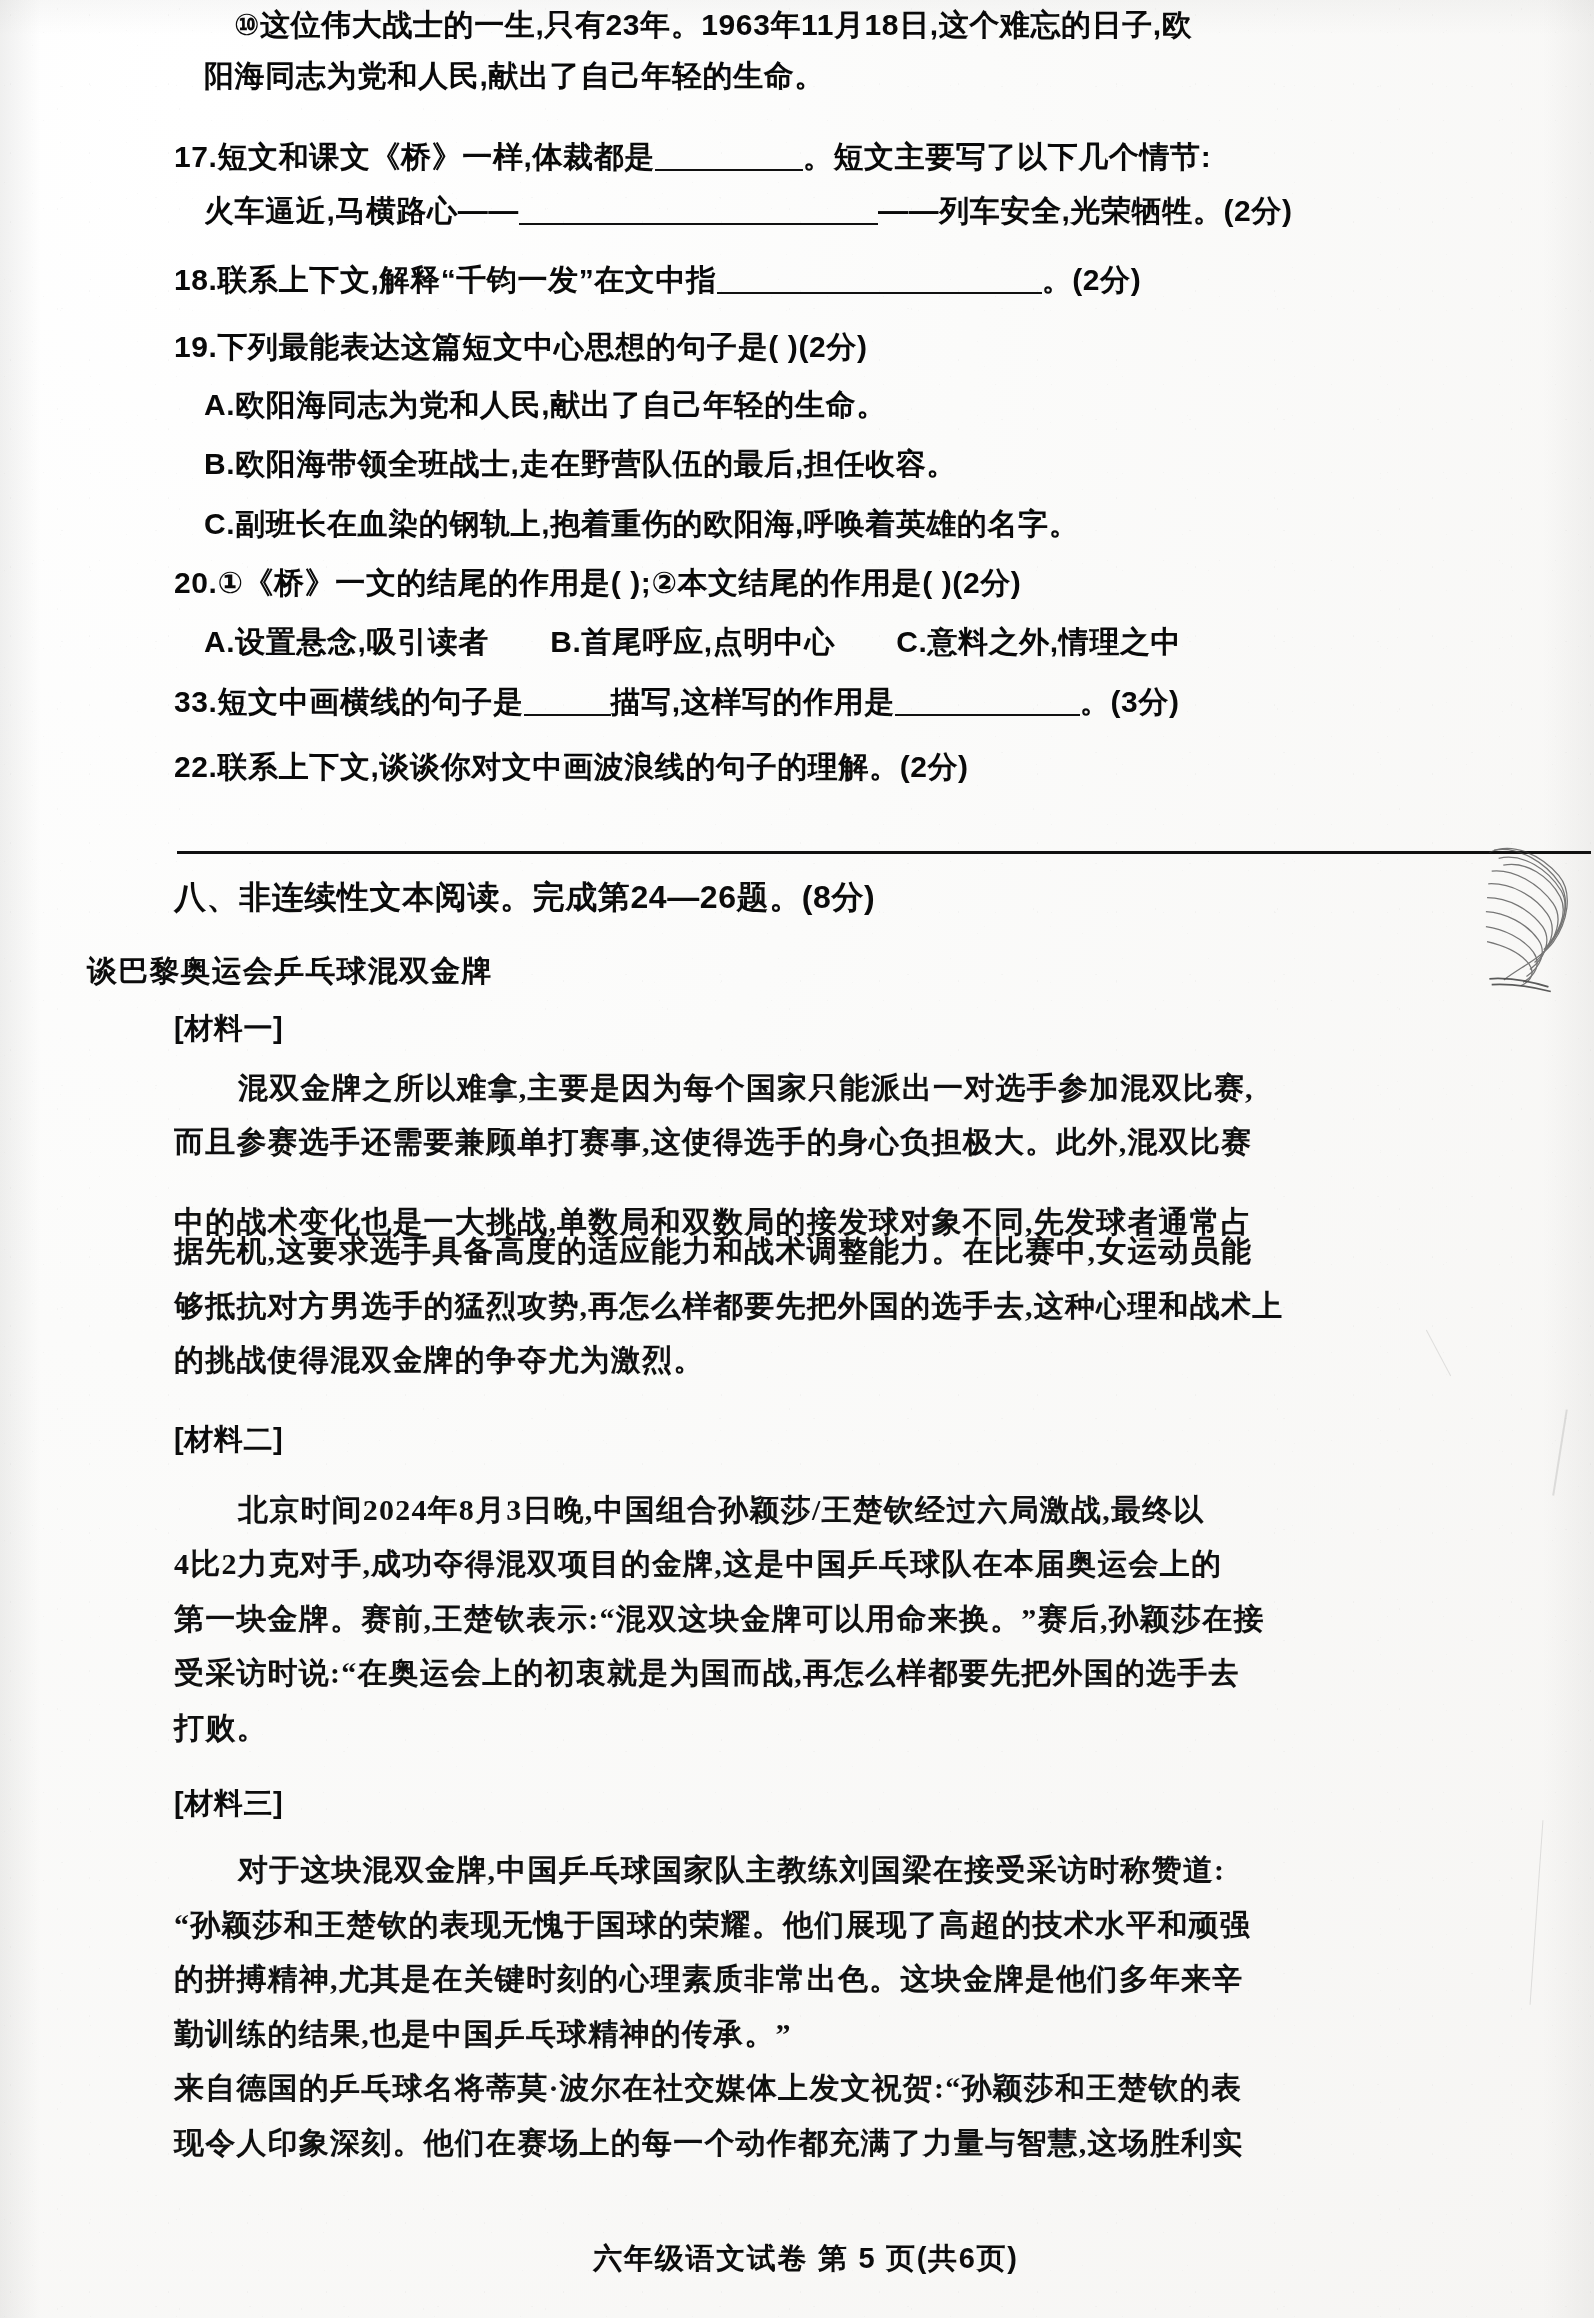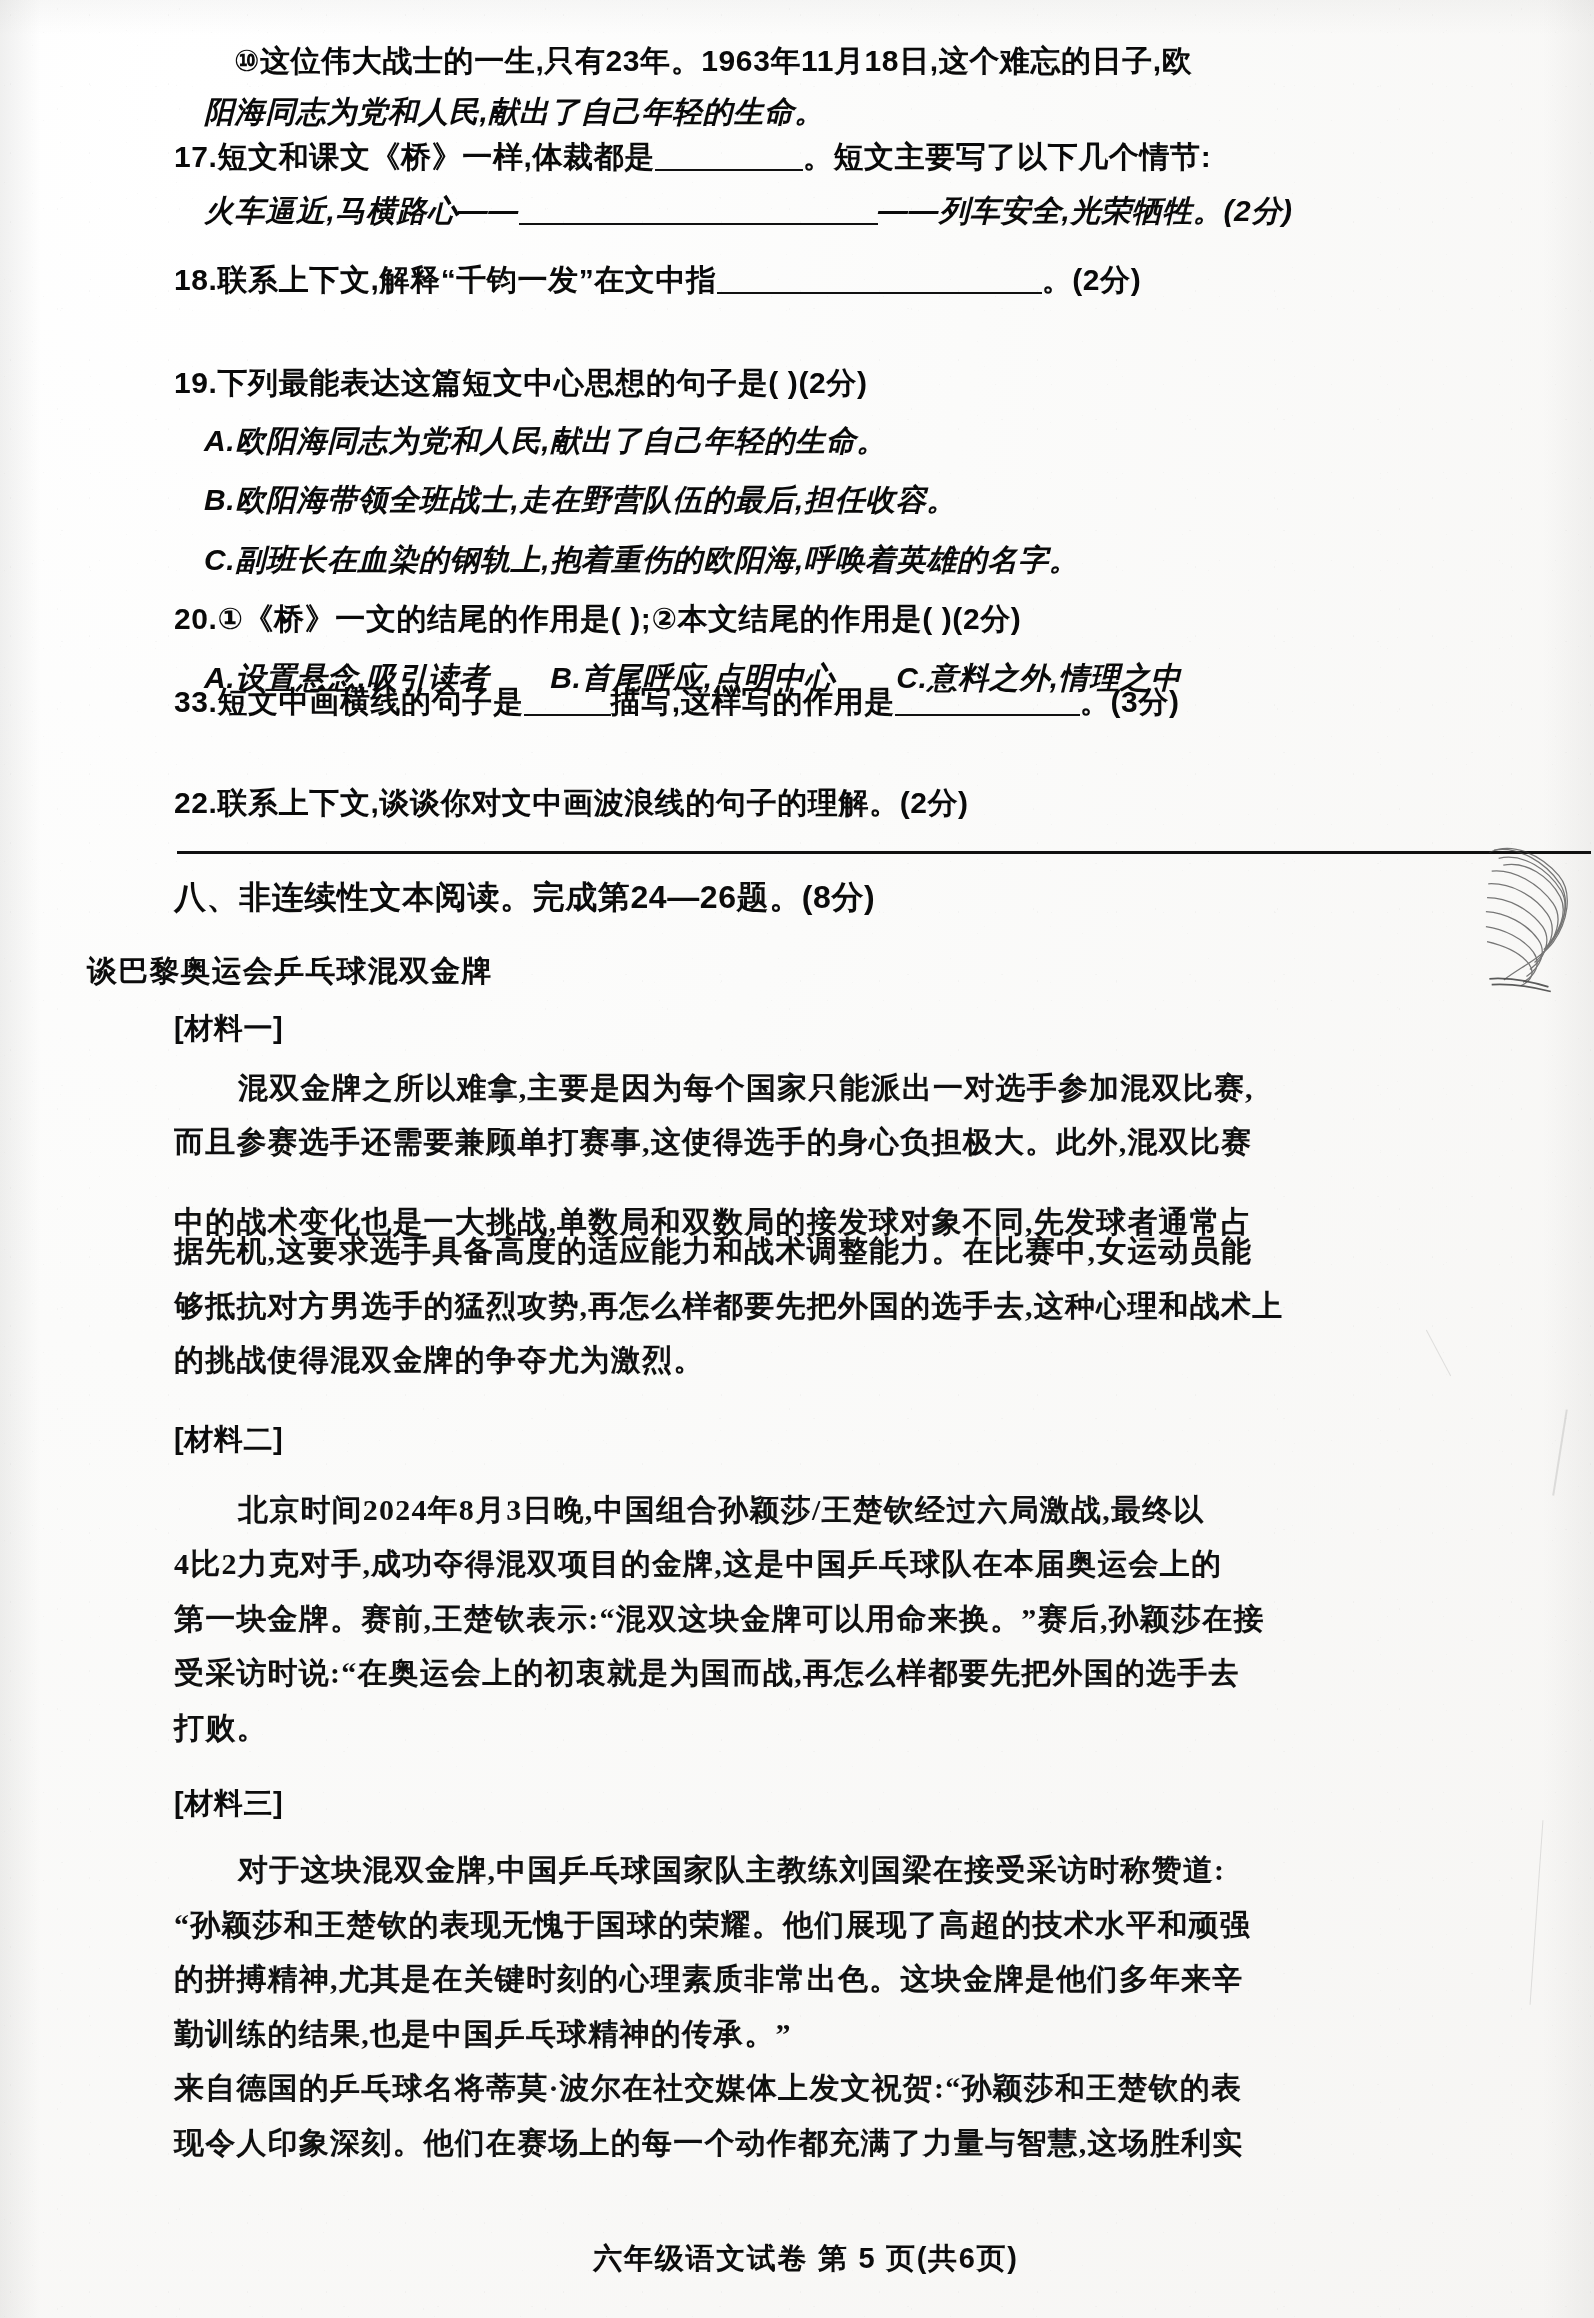--- a/index.html
+++ b/index.html
@@ -60,24 +60,23 @@
 
   
   .q-line {
     font-family: "Liberation Sans", "DejaVu Sans", sans-serif;
     font-size: 30px;
     font-weight: 700;
     letter-spacing: 0.6px;
     line-height: 1.00;
     white-space: nowrap;
     color: #0a0a0a;
-    margin-top: 36px;
   }
   .indent2 { padding-left: 60px; }
-  .indent1 { padding-left: 30px; font-style: italic; }
+  .indent1 { padding-left: 30px; }
 
   .blank {
     display: inline-block;
     border-bottom: 2.3px solid #111;
     vertical-align: -3.5px;
   }
   .b-sm { width: 87px; }
   .b-md { width: 148px; }
 
   

